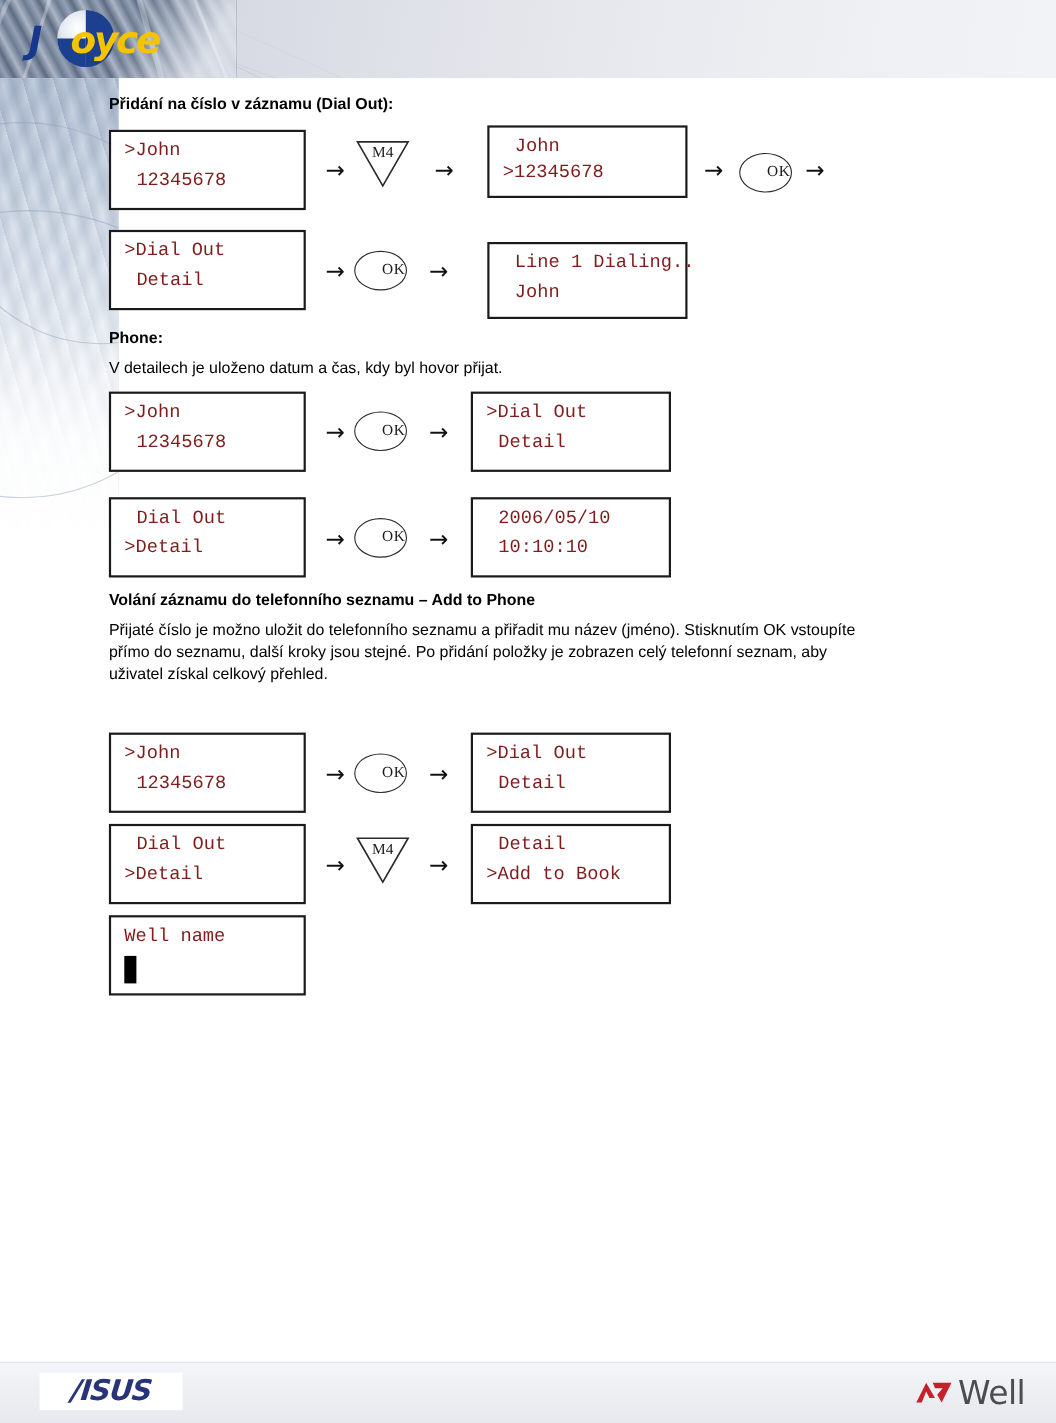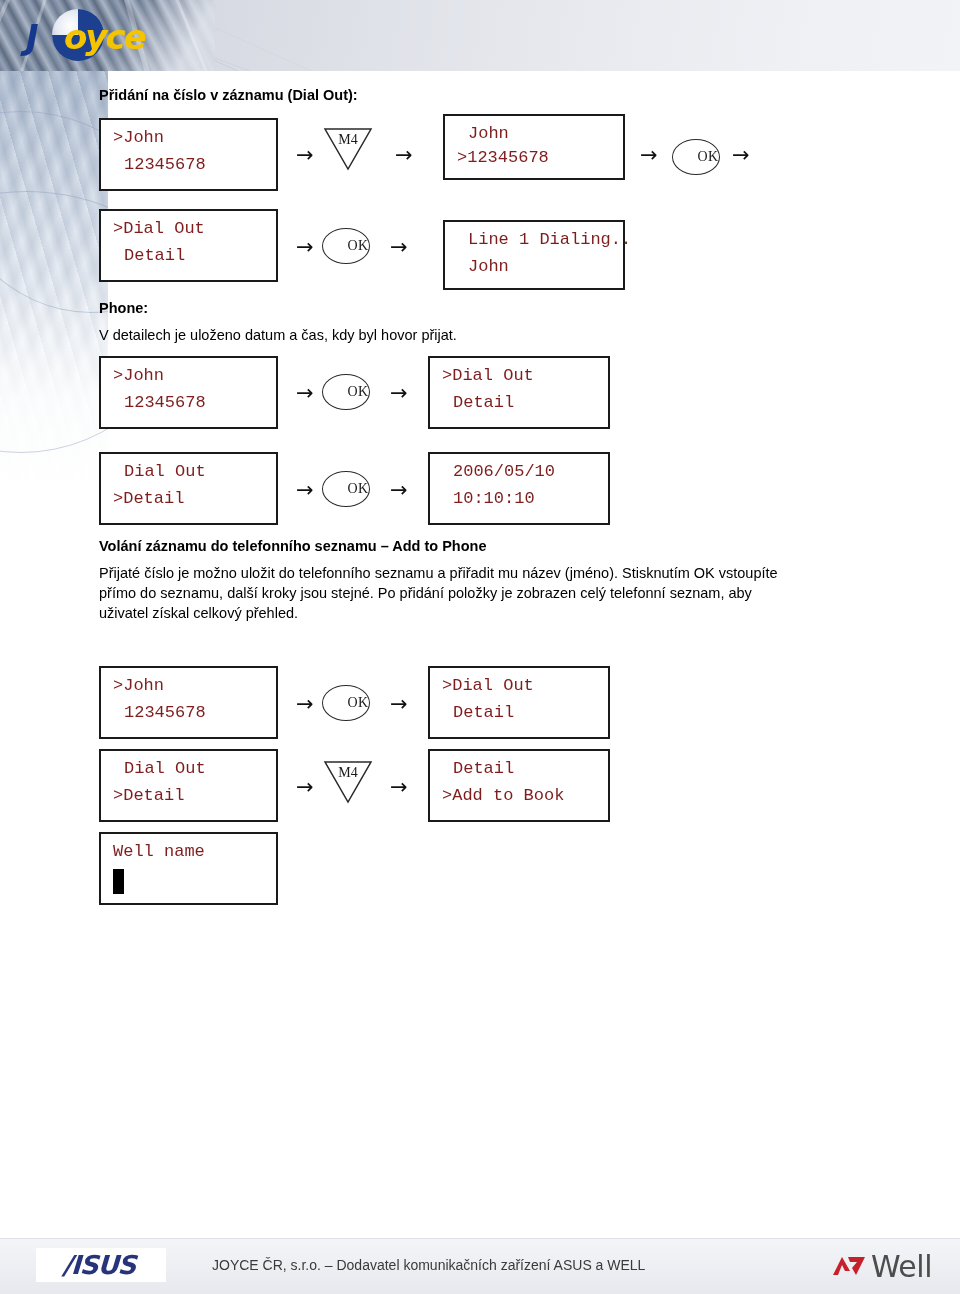--- a/index.html
+++ b/index.html
@@ -403,21 +403,20 @@
     <div class="line l1">Well name</div>
     <div class="cursor-block"></div>
   </div>
 
 </div>
 
 <div class="footer">
   <div class="asus-logo">
     <span class="asus-word">/ISUS</span>
   </div>
-  <div class="footer-text">JOYCE ČR, s.r.o. – Dodavatel komunikačních zařízení ASUS a WELL</div>
   <div class="well-logo">
     <svg class="well-mark" width="36" height="26" viewBox="0 0 36 26">
       <path d="M2,22 L11,4 L19,18 L14,18 L11,12 L7,22 Z" fill="#c8202b"></path>
       <path d="M17,4 L34,4 L25,22 L21,15 L26,9 L19,9 Z" fill="#c8202b"></path>
     </svg>
     <span class="well-word">Well</span>
   </div>
 </div>
 
 </body></html>

